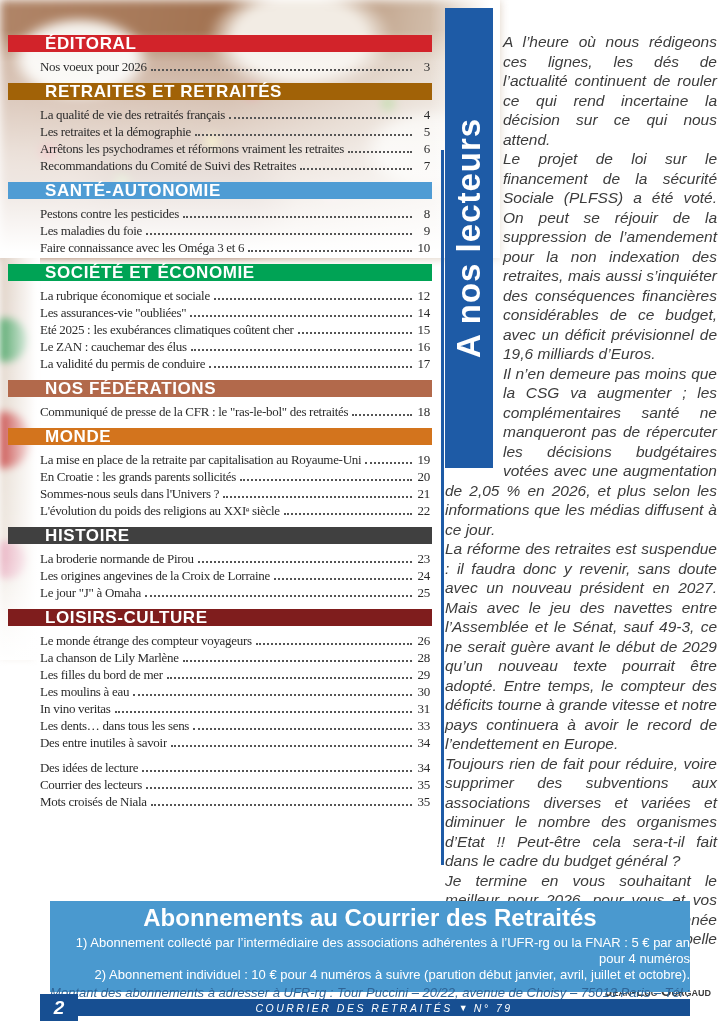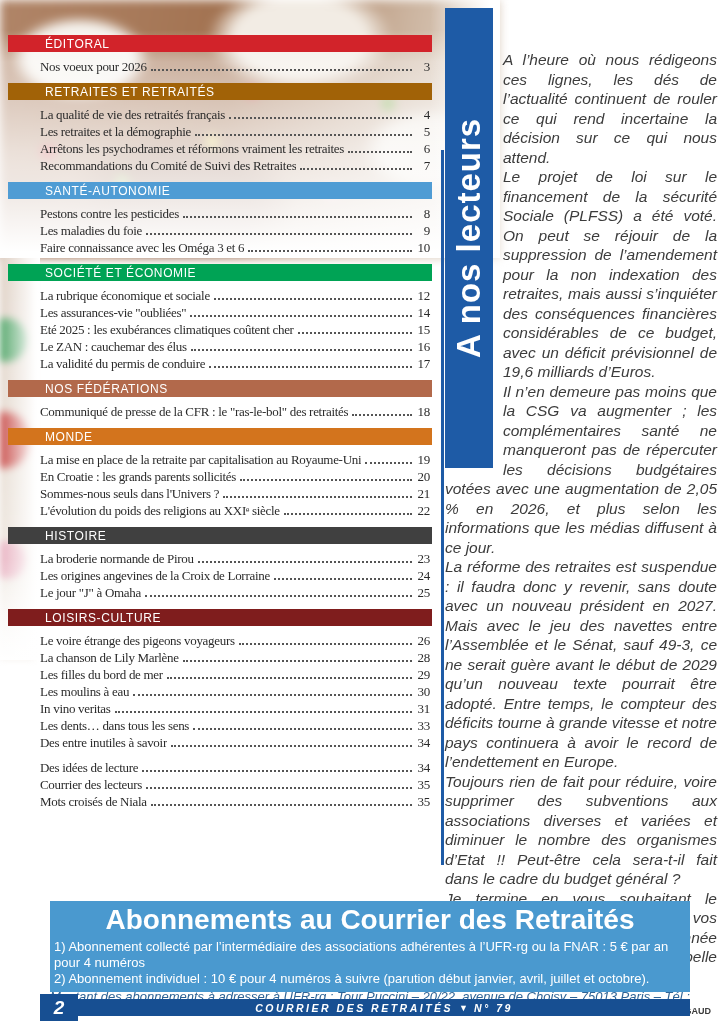--- a/index.html
+++ b/index.html
@@ -48,21 +48,21 @@
   .photo-lveil{
     position:absolute;left:0;top:255px;width:40px;height:405px;z-index:1;
     background:linear-gradient(90deg,rgba(255,255,255,.15),rgba(255,255,255,.8) 70%,#ffffff),
                linear-gradient(180deg,rgba(255,255,255,0) 75%,#ffffff);
   }
   
   .toc{position:absolute;left:8px;top:35px;width:424px;z-index:2;}
   .toc-section{margin-bottom:8px;}
   .band{
     height:17px;display:flex;align-items:center;padding-left:37px;
-    color:#ffffff;font-size:12px;font-weight:normal;letter-spacing:.6px;
+    color:#ffffff;font-size:17px;font-weight:bold;letter-spacing:.6px;
   }
   .items{padding-top:6px;}
   .toc-row{
     display:flex;align-items:baseline;height:17px;padding:0 2px 0 32px;
     font-size:13px;color:#2b2b2b;letter-spacing:-0.3px;font-family:Liberation Serif, serif;
   }
   .toc-row .t{white-space:nowrap;flex:0 1 auto;overflow:hidden;}
   .toc-row .dots{flex:1 1 auto;min-width:8px;margin:0 4px;height:11px;
     border-bottom:2px dotted #555555;}
   .toc-row .pg{flex:0 0 auto;min-width:14px;text-align:right;}
@@ -72,37 +72,37 @@
     background:#1e5ba6;z-index:2;}
   .reader-col{position:absolute;left:445px;top:8px;width:272px;z-index:2;
     font-style:italic;color:#3c3c3c;font-size:15.5px;line-height:19.5px;text-align:justify;}
   .vbox{
     float:left;width:48px;height:460px;margin:0 10px 6px 0;background:#1e5ba6;
     display:flex;align-items:center;justify-content:center;
     writing-mode:vertical-rl;transform:rotate(180deg);
     color:#ffffff;font-weight:bold;font-style:normal;font-size:33px;letter-spacing:1px;
   }
   .reader-col p{margin:0;}
-  .reader-col p.first{margin-top:42px;}
+  .reader-col p.first{margin-top:24px;}
   .signature{margin-top:14px;text-align:right;padding-right:6px;
     font-variant:small-caps;font-weight:bold;font-style:normal;font-size:13.5px;color:#3c3c3c;}
   
   .subs{position:absolute;left:50px;top:901px;width:640px;height:91px;background:#4a99cf;z-index:2;
     color:#ffffff;}
-  .subs-title{text-align:center;font-size:28px;font-weight:bold;margin-top:3px;}
-  .subs-line{font-size:13px;line-height:16px;padding-left:4px;}
+  .subs-title{text-align:center;font-size:24px;font-weight:bold;margin-top:3px;}
+  .subs-line{font-size:13px;line-height:16px;padding-left:4px;text-align:right;}
   .subs-line.l1{margin-top:3px;}
   .subs-addr{font-size:13px;font-style:italic;text-align:center;color:#2f6496;margin-top:2px;}
   
   .page-box{position:absolute;left:40px;top:994px;width:38px;height:27px;background:#174f92;z-index:3;
     color:#ffffff;font-weight:bold;font-style:italic;font-size:19px;
     display:flex;align-items:center;justify-content:center;}
   .foot-bar{position:absolute;left:78px;top:999px;width:612px;height:17px;background:#174f92;z-index:2;
     display:flex;align-items:center;justify-content:center;gap:6px;
-    color:#ffffff;font-weight:bold;font-style:italic;font-size:10.5px;letter-spacing:2.5px;}
+    color:#ffffff;font-weight:normal;font-style:italic;font-size:10.5px;letter-spacing:2.5px;}
   .foot-bar .tri{font-style:normal;font-size:9px;letter-spacing:0;}
 </style>
 </head>
 <body>
 
 <div class="photo-bg"></div>
 <div class="photo-veil"></div>
 <div class="photo-rveil"></div>
 <div class="photo-left"></div>
 <div class="photo-lveil"></div>
@@ -246,21 +246,21 @@
             <span class="t">Le jour "J" à Omaha</span>
             <span class="dots"></span>
             <span class="pg">25</span>
           </div>
         </div>
       </div>
       <div class="toc-section">
         <div class="band" style="background: #7f1d1d; text-align: center;">LOISIRS-CULTURE</div>
         <div class="items">
           <div class="toc-row">
-            <span class="t">Le voire étrange des pigeons voyageurs</span>
+            <span class="t">Le monde étrange des compteur voyageurs</span>
             <span class="dots"></span>
             <span class="pg">26</span>
           </div>
           <div class="toc-row">
             <span class="t">La chanson de Lily Marlène</span>
             <span class="dots"></span>
             <span class="pg">28</span>
           </div>
           <div class="toc-row">
             <span class="t">Les filles du bord de mer</span>

